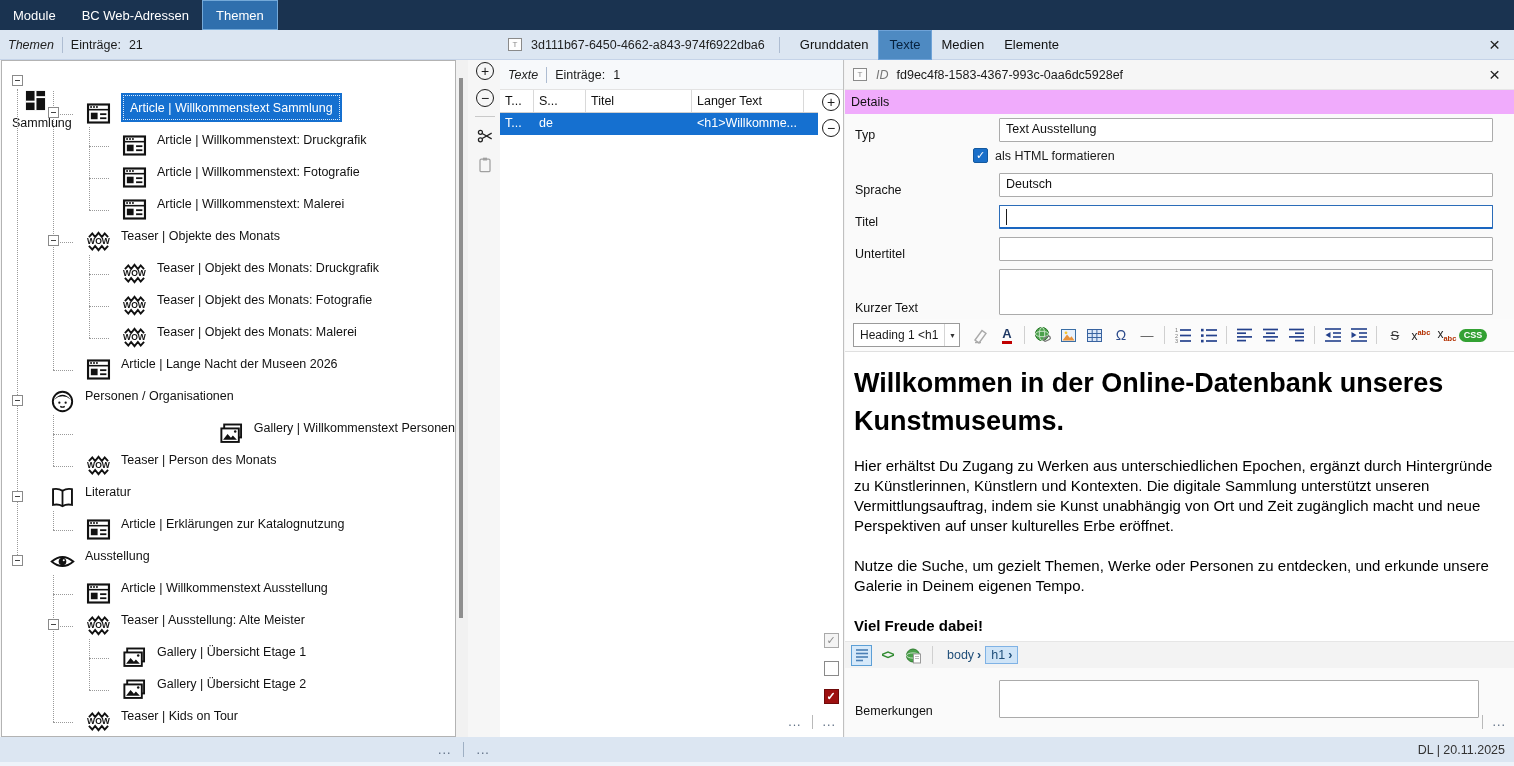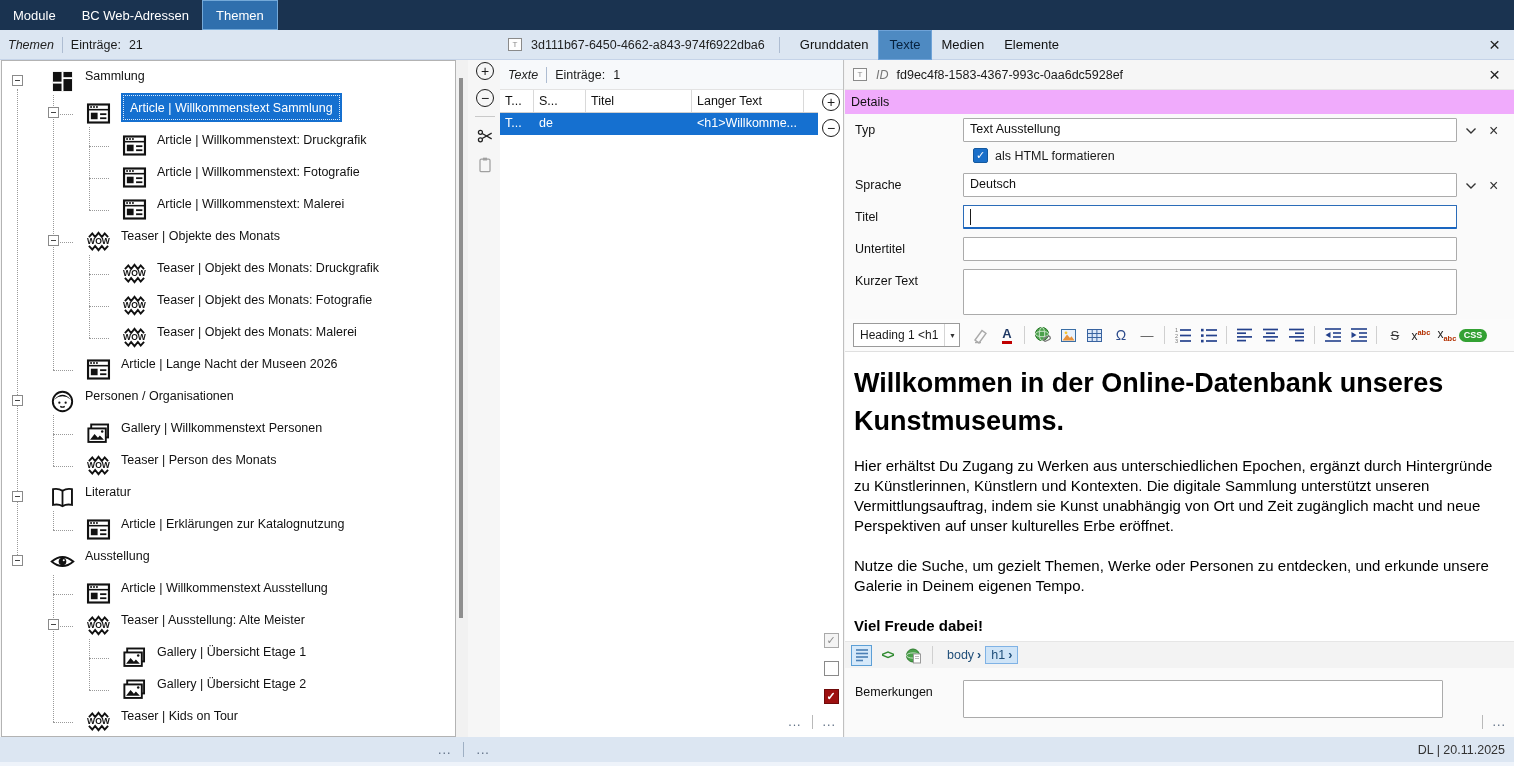--- a/index.html
+++ b/index.html
@@ -60,21 +60,21 @@
   .chk.red { background:#9d1010; border-color:#6f0a0a; color:#fff; font-weight:bold; }
   .mid-foot { position:absolute; left:0; top:648px; width:344px; height:28px; display:flex; align-items:center; justify-content:flex-end; gap:10px; padding-right:8px; color:#666; }
   .mini-div { width:1px; height:14px; background:#b9b9b9; }
 
   
   .right-panel { position:absolute; left:845px; top:60px; width:669px; height:677px; background:#fafafa; }
   .rp-idrow { height:30px; background:#f6f6f6; border-bottom:1px solid #e6e6e6; display:flex; align-items:center; padding:0 8px; }
   .id-label { font-style:italic; color:#777; margin-right:8px; }
   .sec-row { height:24px; background:#f0abfc; display:flex; align-items:center; padding:0 6px; color:#111; }
   .form { position:relative; }
-  .frow { display:flex; align-items:flex-start; padding:4px 0; }
+  .frow { display:flex; align-items:flex-end; padding:4px 0;gap:36px; }
   .flabel { width:118px; padding:5px 0 0 10px; color:#111; flex:0 0 auto; }
   .finput { position:relative; height:24px; background:#fff; border:1px solid #ababab; border-radius:1px; flex:0 0 auto; width:494px; padding:3px 6px; color:#111; }
   .finput.focused { border-color:#2b6cb8; border-bottom:2px solid #1a66c0; }
   .caret { position:absolute; left:6px; top:3px; width:1px; height:16px; background:#1a1a1a; }
   .ftext { height:46px; }
   .fcombo-icons { display:flex; align-items:center; gap:12px; margin-left:8px; padding-top:5px; color:#333; }
   .chev svg { display:block; }
   .x-small { font-size:16px; font-weight:300; color:#333; line-height:1; }
   .chkrow { display:flex; align-items:center; gap:7px; padding:2px 0 6px 128px; }
   .chk-blue { width:15px; height:15px; background:#1a6fc9; border:1px solid #14599f; border-radius:2px; color:#fff; font-size:11px; display:flex; align-items:center; justify-content:center; }
@@ -133,21 +133,21 @@
 
   <div class="left-panel">
     <div class="panel-subhead">
       <span class="subhead-title">Themen</span>
       <span class="vdiv"></span>
       <span>Einträge:</span>
       <span>21</span>
     </div>
     <div class="tree-box">
       <div id="tree">
-          <div class="tree-row" style="padding-left: 10px;">
+          <div class="tree-row" style="padding-left: 10px; flex-direction: column;">
             <span class="expander"></span>
             <span class="ticon">
               <svg viewBox="0 0 24 24">
                 <rect x="3.5" y="3.5" width="17" height="17" fill="#111"></rect>
                 <line x1="12" y1="3.5" x2="12" y2="20.5" stroke="#fff" stroke-width="1.7"></line>
                 <line x1="3.5" y1="13" x2="12" y2="13" stroke="#fff" stroke-width="1.7"></line>
                 <line x1="12" y1="9" x2="20.5" y2="9" stroke="#fff" stroke-width="1.7"></line>
               </svg>
             </span>
             <span class="tlabel">Sammlung</span>
@@ -282,21 +282,21 @@
               <svg viewBox="0 0 24 24">
                 <circle cx="12" cy="12" r="8.6" fill="none" stroke="#111" stroke-width="1.7"></circle>
                 <path d="M4.6 10.4 Q12 1.8 19.4 10.4 Q16 7.4 12 7.4 Q8 7.4 4.6 10.4 Z" fill="#111"></path>
                 <circle cx="9.2" cy="13" r="1" fill="#111"></circle>
                 <circle cx="14.8" cy="13" r="1" fill="#111"></circle>
                 <path d="M10 16.3 Q12 17.6 14 16.3" fill="none" stroke="#111" stroke-width="1.2"></path>
               </svg>
             </span>
             <span class="tlabel">Personen / Organisationen</span>
           </div>
-          <div class="tree-row" style="padding-left: 46px;">
+          <div class="tree-row" style="padding-left: 46px; justify-content: flex-end;">
             <span class="expander hidden-exp"></span>
             <span class="ticon">
               <svg viewBox="0 0 24 24">
                 <rect x="5.5" y="4" width="15" height="11.5" fill="#fff" stroke="#111" stroke-width="1.7"></rect>
                 <rect x="3" y="7.5" width="15.5" height="12" fill="#fff" stroke="#111" stroke-width="1.7"></rect>
                 <path d="M4.5 17.5 L8.5 12.5 L11.5 15.8 L13.2 13.8 L16.8 17.5 Z" fill="#111"></path>
                 <circle cx="15.3" cy="10.3" r="1.1" fill="#111"></circle>
               </svg>
             </span>
             <span class="tlabel">Gallery | Willkommenstext Personen</span>

